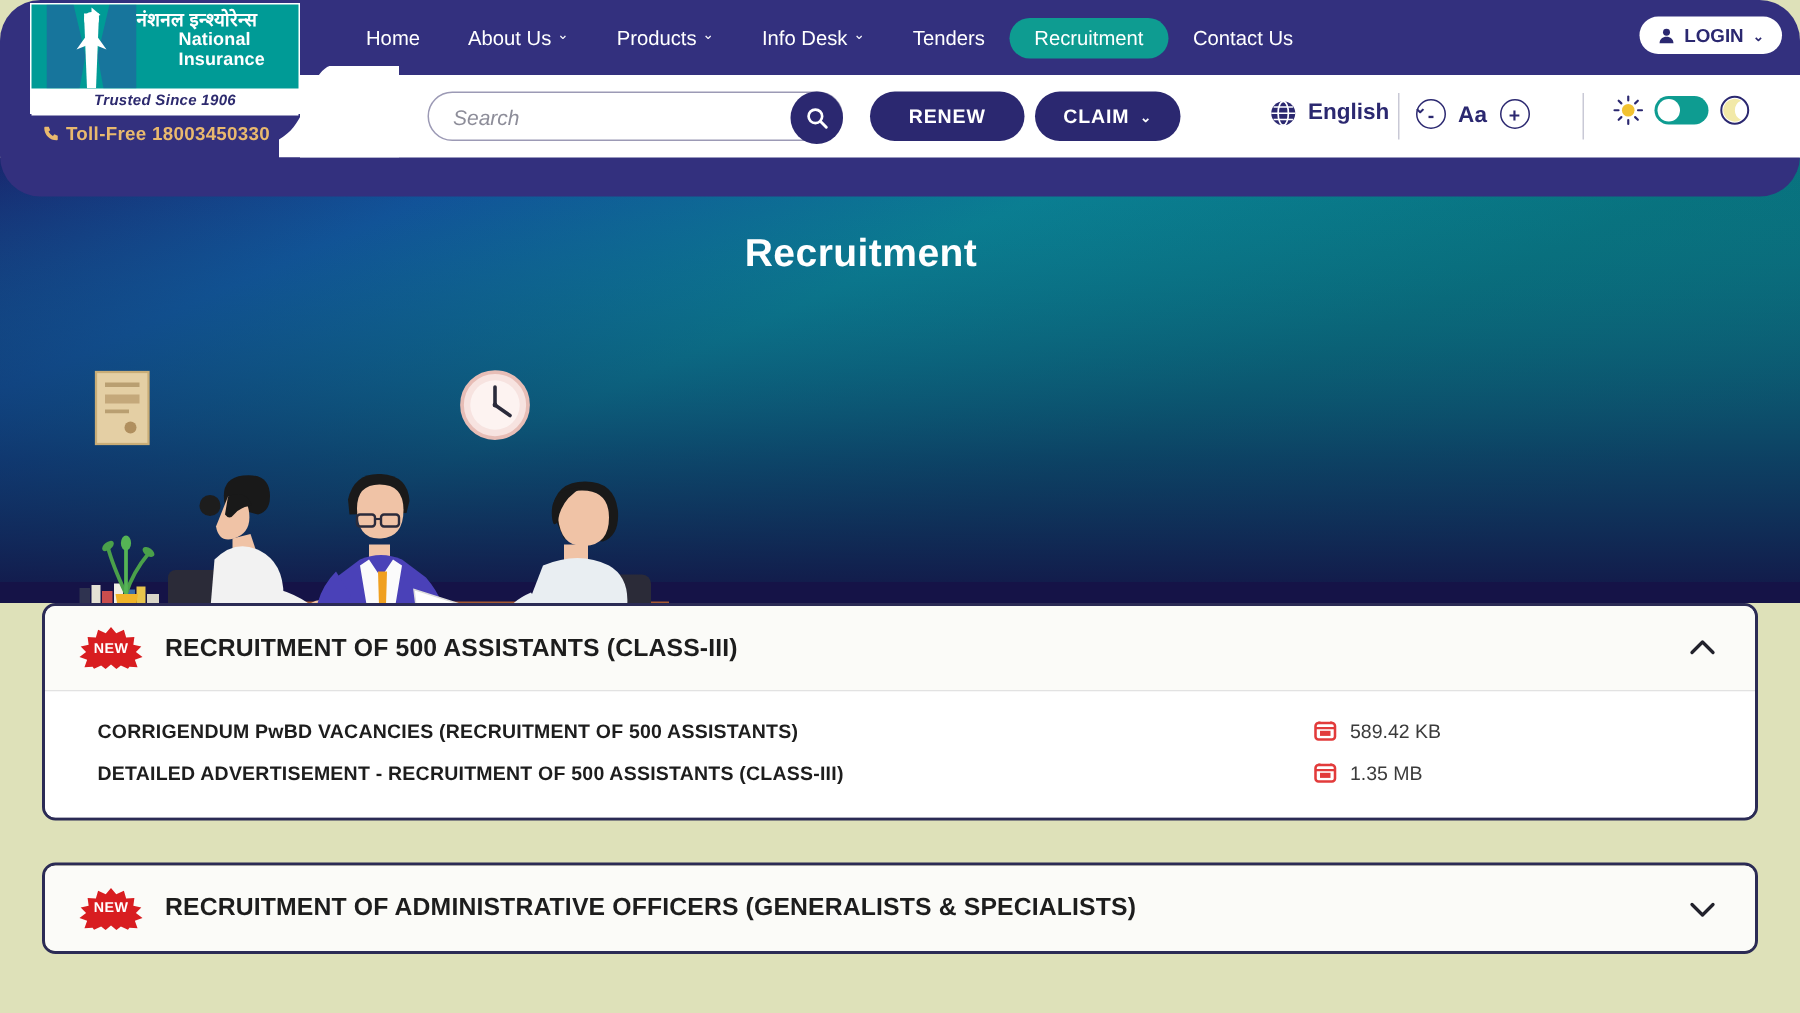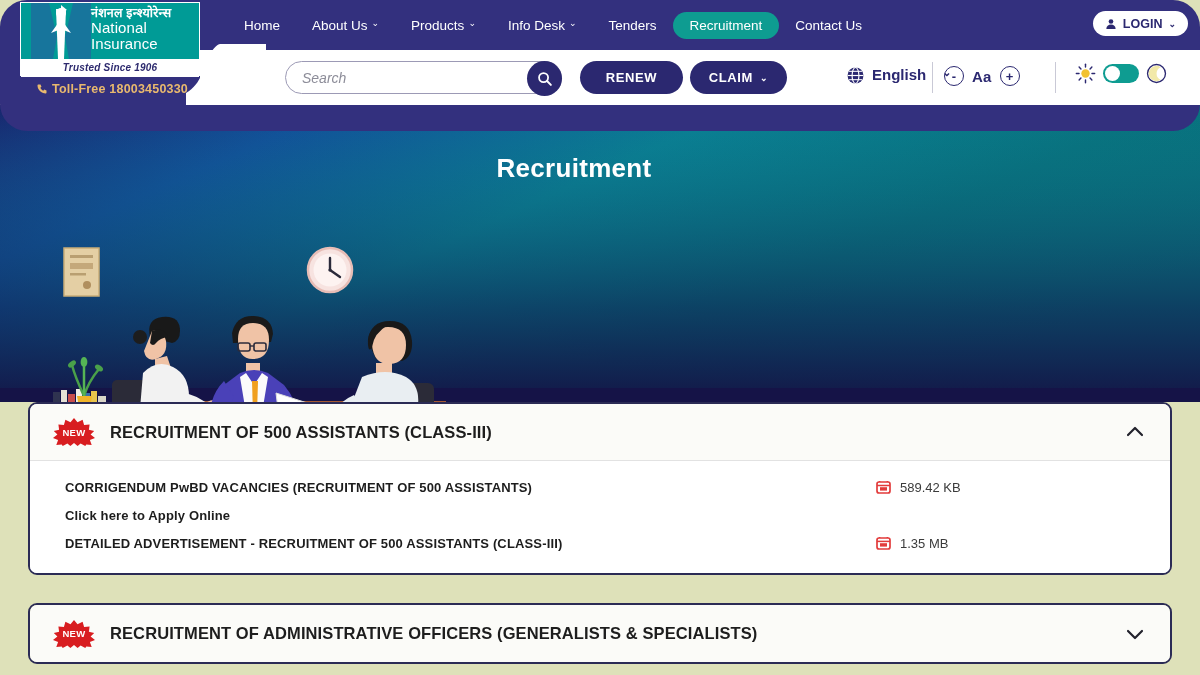--- a/index.html
+++ b/index.html
@@ -32,28 +32,28 @@
     border: 1px solid #ffffff;
   }
   .logo-top { position: relative; height: 56px; background: #009b96; overflow: hidden; }
   .logo-bird {
     position: absolute; left: 10px; top: 0px; width: 60px; height: 56px;
   }
   .logo-texts {
     position: absolute; left: 70px; top: 4px; color: #ffffff; line-height: 1.05;
   }
   .logo-hi { font-size: 12.5px; font-weight: 700; letter-spacing: .2px; }
-  .logo-en { font-size: 15px; font-weight: 400; letter-spacing: .1px; }
+  .logo-en { font-size: 12px; font-weight: 700; letter-spacing: .1px; padding-left: 28px; }
   .logo-tag {
     height: 18px; background: #ffffff; color: #2d2a6e;
     font-size: 10px; font-style: italic; font-weight: 700;
     text-align: center; line-height: 18px; letter-spacing: .2px;
   }
   .tollfree {
-    position: absolute; left: 36px; top: 82px; z-index: 6;
+    position: absolute; left: 28px; top: 82px; z-index: 6;
     color: #e9b96e; font-size: 12.5px; font-weight: 700; letter-spacing: .2px;
     display: flex; align-items: center; gap: 4px; white-space: nowrap;
   }
   .tollfree svg { width: 12px; height: 12px; display: block; }
 
   .nav {
     position: absolute; left: 228px; top: 0; height: 50px;
     display: flex; align-items: center; gap: 0px; z-index: 8;
   }
   .nav-item {
@@ -506,24 +506,20 @@
                 <line x1="2" y1="6.4" x2="15" y2="6.4" stroke="#e23b3b" stroke-width="1.5"></line>
                 <rect x="5" y="8.2" width="7" height="3.4" fill="#e23b3b"></rect>
                 <line x1="4.6" y1="2" x2="4.6" y2="3" stroke="#e23b3b" stroke-width="1.5"></line>
                 <line x1="12.4" y1="2" x2="12.4" y2="3" stroke="#e23b3b" stroke-width="1.5"></line>
               </svg>
             </span>
             <span class="doc-size">589.42 KB</span>
           </span>
         </div>
 
-        <div class="doc-row">
-          <span class="doc-name">Click here to Apply Online</span>
-          <span class="doc-meta"></span>
-        </div>
 
         <div class="doc-row">
           <span class="doc-name">DETAILED ADVERTISEMENT - RECRUITMENT OF 500 ASSISTANTS (CLASS-III)</span>
           <span class="doc-meta">
             <span class="pdf-icon">
               <svg viewBox="0 0 17 17">
                 <rect x="2" y="3" width="13" height="11" rx="2" fill="none" stroke="#e23b3b" stroke-width="1.7"></rect>
                 <line x1="2" y1="6.4" x2="15" y2="6.4" stroke="#e23b3b" stroke-width="1.5"></line>
                 <rect x="5" y="8.2" width="7" height="3.4" fill="#e23b3b"></rect>
                 <line x1="4.6" y1="2" x2="4.6" y2="3" stroke="#e23b3b" stroke-width="1.5"></line>

